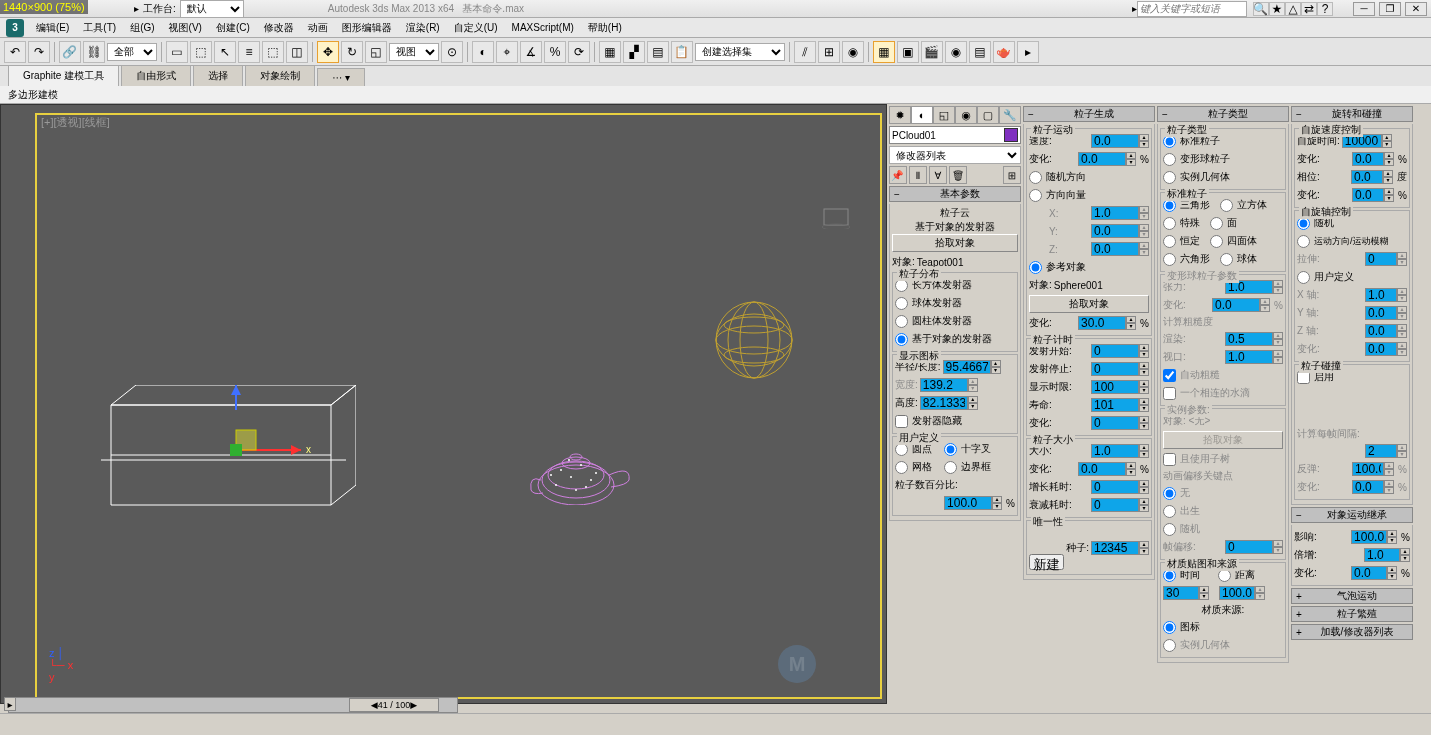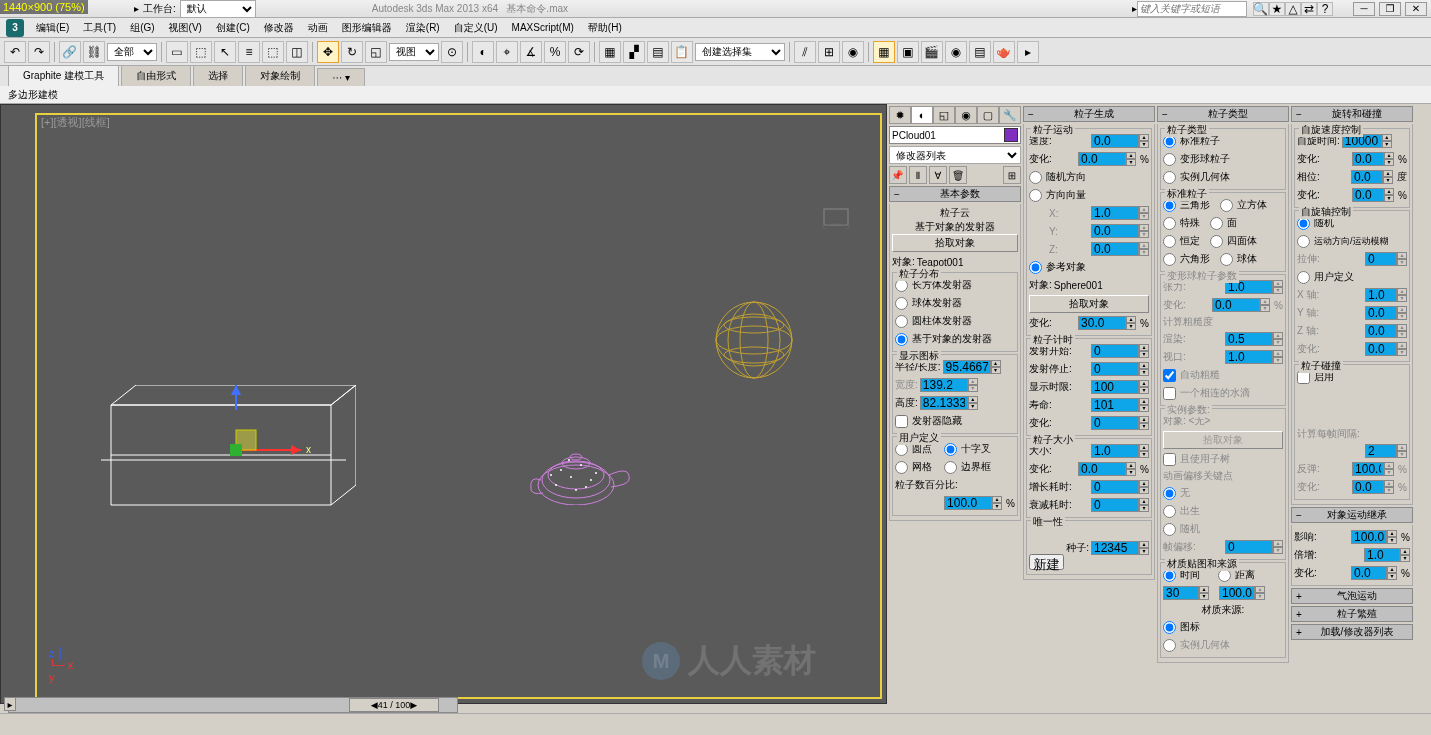--- a/index.html
+++ b/index.html
@@ -1,20 +1,20 @@
 <!DOCTYPE html>
 <html><head>
 <meta charset="utf-8">
 <style>
 * { box-sizing: border-box; margin: 0; padding: 0; font-family: "Microsoft YaHei", sans-serif; }
 body { background: #d4d0c8; font-size: 10px; width: 1431px; height: 735px; overflow: hidden; position: relative; }
 .titlebar { height: 18px; background: linear-gradient(#f0f0f0,#e0e0e0); display: flex; align-items: center; padding: 0 4px; border-bottom: 1px solid #aaa; }
 .res-label { position: absolute; left: 0; top: 0; color: #ffff00; background: rgba(0,0,0,0.5); font-size: 11px; padding: 1px 3px; z-index: 100; }
 .titlebar-mid { flex: 1; display: flex; align-items: center; gap: 4px; }
-.title-app { color: #888; margin-left: 112px; }
+.title-app { color: #888; margin-left: 80px; }
 .win-btns { display: flex; gap: 4px; }
 .win-btn { width: 22px; height: 14px; border: 1px solid #999; background: #e8e8e8; display: flex; align-items: center; justify-content: center; cursor: pointer; }
 .search-box { width: 110px; height: 16px; border: 1px solid #aaa; background: #fff; font-size: 10px; padding: 0 2px; color: #aaa; font-style: italic; }
 .menubar { height: 20px; background: #e8e8e8; display: flex; align-items: center; padding: 0 6px; gap: 2px; border-bottom: 1px solid #aaa; }
 .app-icon { width: 18px; height: 18px; background: #1a6b6b; border-radius: 3px; display: flex; align-items: center; justify-content: center; color: #fff; font-weight: bold; margin-right: 4px; }
 .menu-item { padding: 2px 6px; cursor: pointer; }
 .toolbar1 { height: 28px; background: #e4e4e4; display: flex; align-items: center; padding: 0 4px; gap: 2px; border-bottom: 1px solid #aaa; }
 .tb-btn { width: 22px; height: 22px; border: 1px solid #bbb; background: #e8e8e8; display: flex; align-items: center; justify-content: center; cursor: pointer; font-size: 12px; }
 .tb-btn.active { background: #fff3c8; border-color: #e8a030; }
 .tb-drop { height: 18px; border: 1px solid #aaa; background: #fff; padding: 0 2px; font-size: 10px; }
@@ -70,21 +70,21 @@
 </style>
 </head>
 <body>
 
 <div class="res-label">1440×900 (75%)</div>
 
 <div class="titlebar">
   <div class="titlebar-mid">
     <span style="margin-left:130px;">▸</span>
     <span>工作台:</span>
-    <select class="tb-drop" style="width:76px;"><option>默认</option></select>
+    <select class="tb-drop" style="width:64px;"><option>默认</option></select>
     <span class="title-app"><span>Autodesk 3ds Max  2013  x64</span>&nbsp;&nbsp;&nbsp;<span>基本命令.max</span></span>
   </div>
   <span>▸</span>
   <input class="search-box" placeholder="键入关键字或短语" style="">
   <span style="width:6px;"></span>
   <span class="tb-btn" style="width:16px;height:14px;">🔍</span>
   <span class="tb-btn" style="width:16px;height:14px;">★</span>
   <span class="tb-btn" style="width:16px;height:14px;">△</span>
   <span class="tb-btn" style="width:16px;height:14px;">⇄</span>
   <span class="tb-btn" style="width:16px;height:14px;">?</span>
@@ -221,21 +221,20 @@
       <ellipse cx="40" cy="40" rx="26" ry="38" fill="none" stroke="#c0a030"></ellipse>
       <ellipse cx="40" cy="25" rx="30" ry="8" fill="none" stroke="#c0a030"></ellipse>
       <ellipse cx="40" cy="55" rx="30" ry="8" fill="none" stroke="#c0a030"></ellipse>
     </svg>
     <div class="axis-gizmo">
       <div class="z">z │</div>
       <div class="xy">└─ x<br>y</div>
     </div>
     <div class="watermark">
       <div class="wm-icon">M</div>
-      <span>人人素材</span>
     </div>
   </div>
 
   <div class="cmdpanel">
 
     <div class="rollout-col">
       <div class="cmd-tabs">
         <div class="cmd-tab">✹</div>
         <div class="cmd-tab active">◐</div>
         <div class="cmd-tab">◱</div>

